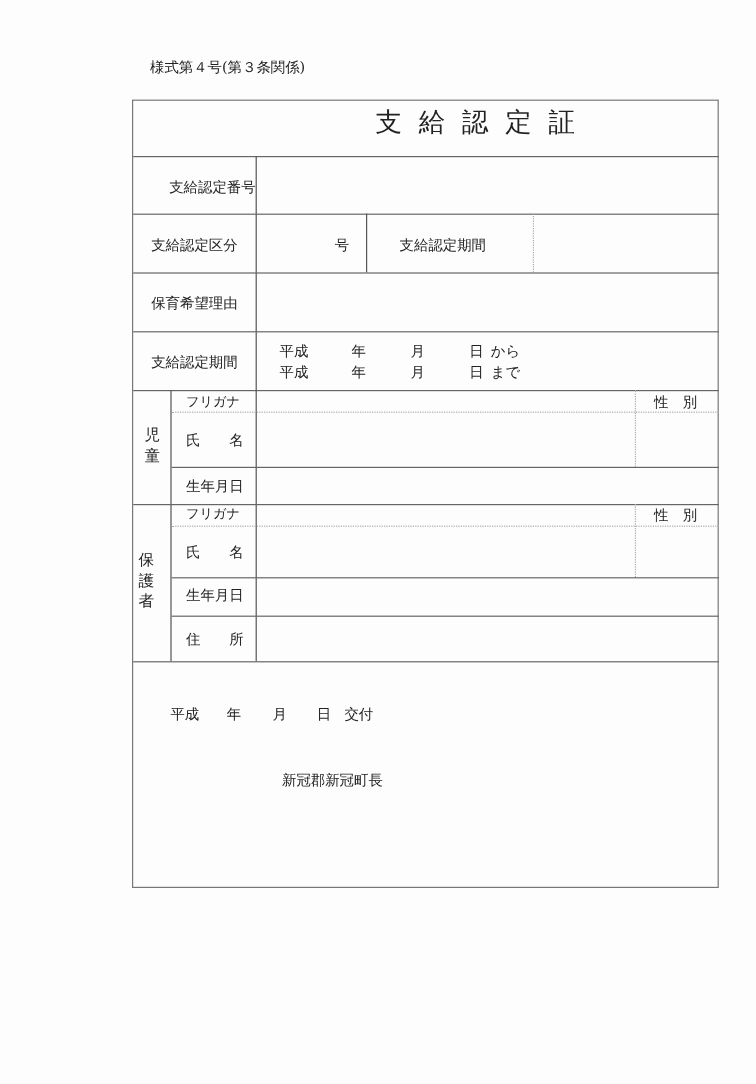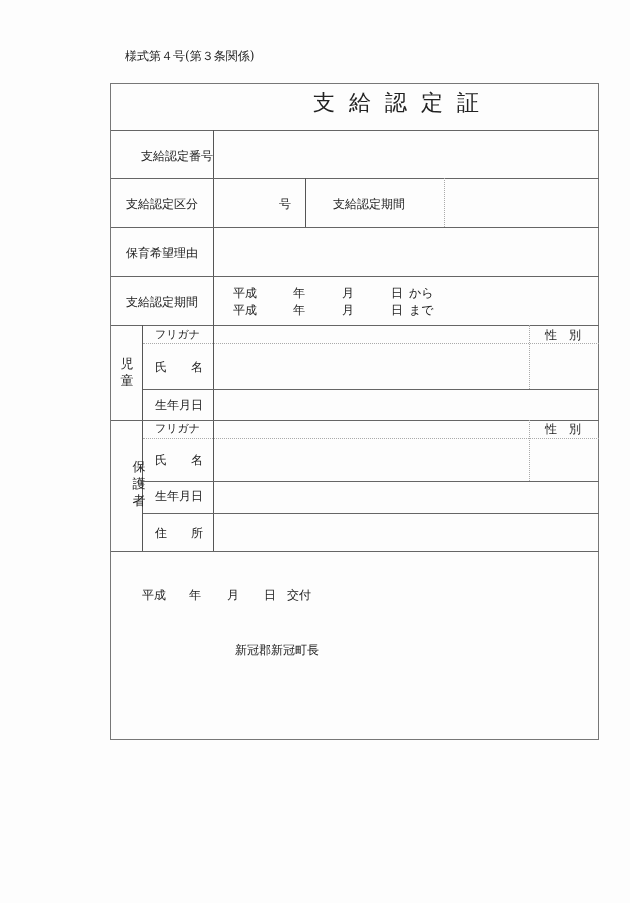--- a/index.html
+++ b/index.html
@@ -72,21 +72,21 @@
 
   <div class="t" style="left:44px; top:276px;">氏　　名</div>
   <div class="cell" style="left:103px; top:260px; width:314px; height:44px;"></div>
   <div class="cell" style="left:419px; top:260px; width:69px; height:44px;"></div>
   <div class="hl" style="left:32px; width:456px; top:305px;"></div>
 
   <div class="t" style="left:44px; top:314px;">生年月日</div>
   <div class="cell" style="left:103px; top:306px; width:385px; height:30px;"></div>
   <div class="hl" style="left:0; width:488px; top:336px;"></div>
 
-  <div class="t vert" style="left:21px; top:375px;font-family:Liberation Mono, monospace;">保護者</div>
+  <div class="t vert" style="left:4px; top:375px;">保護者</div>
 
   <div class="t" style="left:44px; top:338px; font-size:11px;">フリガナ</div>
   <div class="cell" style="left:103px; top:337px; width:314px; height:17px;"></div>
   <div class="vd" style="left:418px; top:336px; height:61px;"></div>
   <div class="t" style="left:434px; top:338px;">性　別</div>
   <div class="hd" style="left:32px; width:456px; top:354px;"></div>
 
   <div class="t" style="left:44px; top:369px;">氏　　名</div>
   <div class="cell" style="left:103px; top:355px; width:314px; height:41px;"></div>
   <div class="cell" style="left:419px; top:355px; width:69px; height:41px;"></div>

